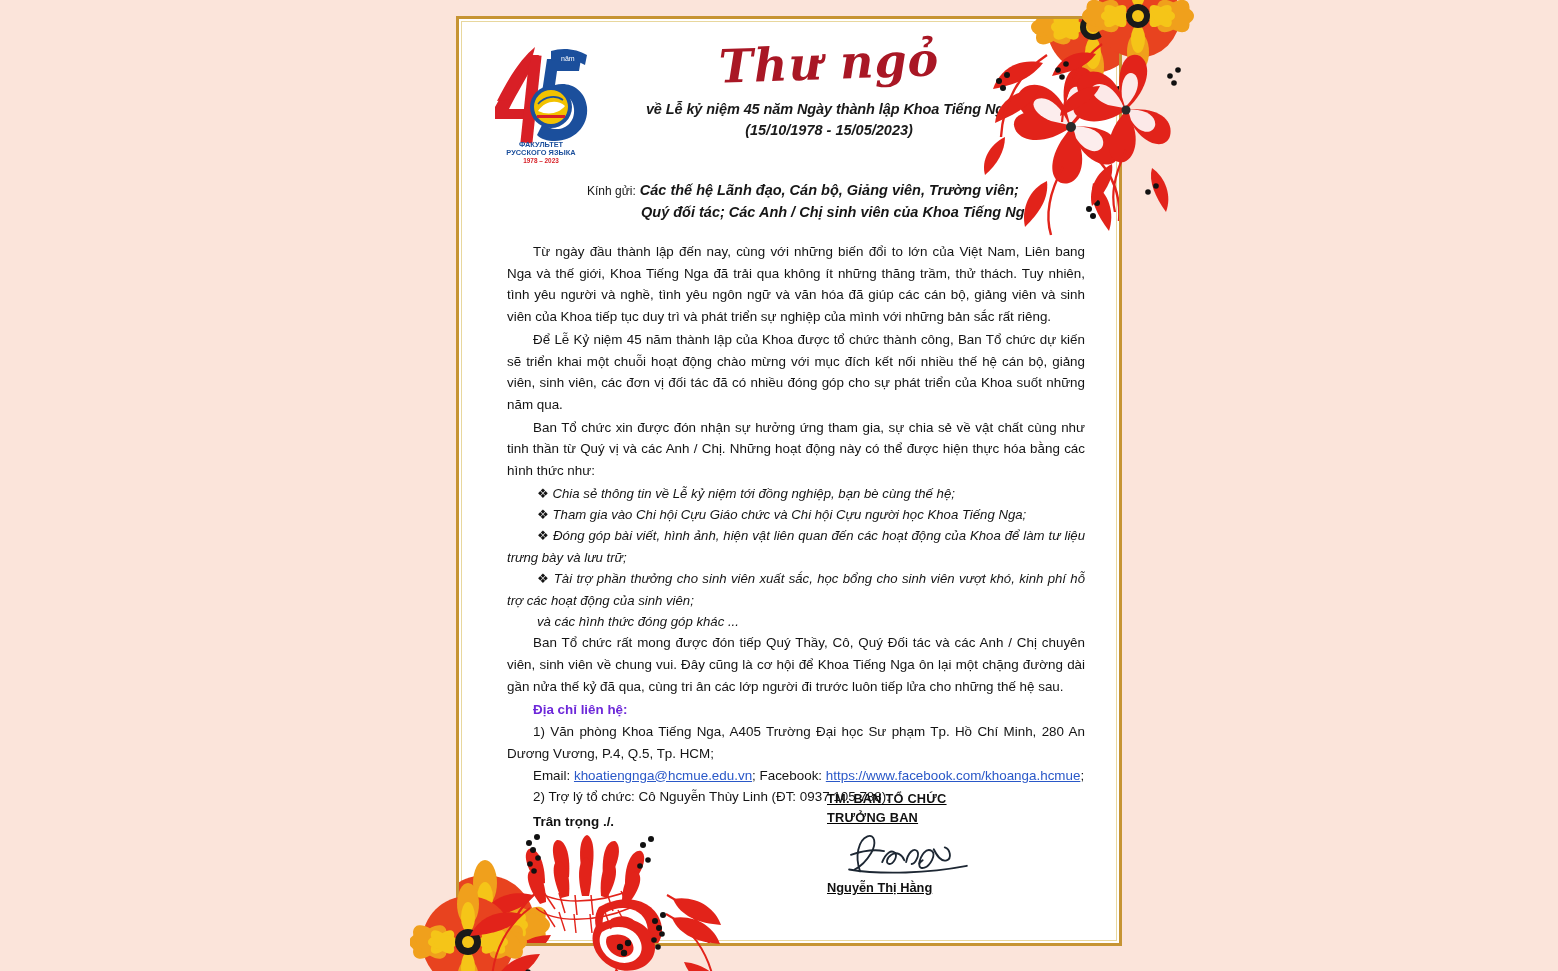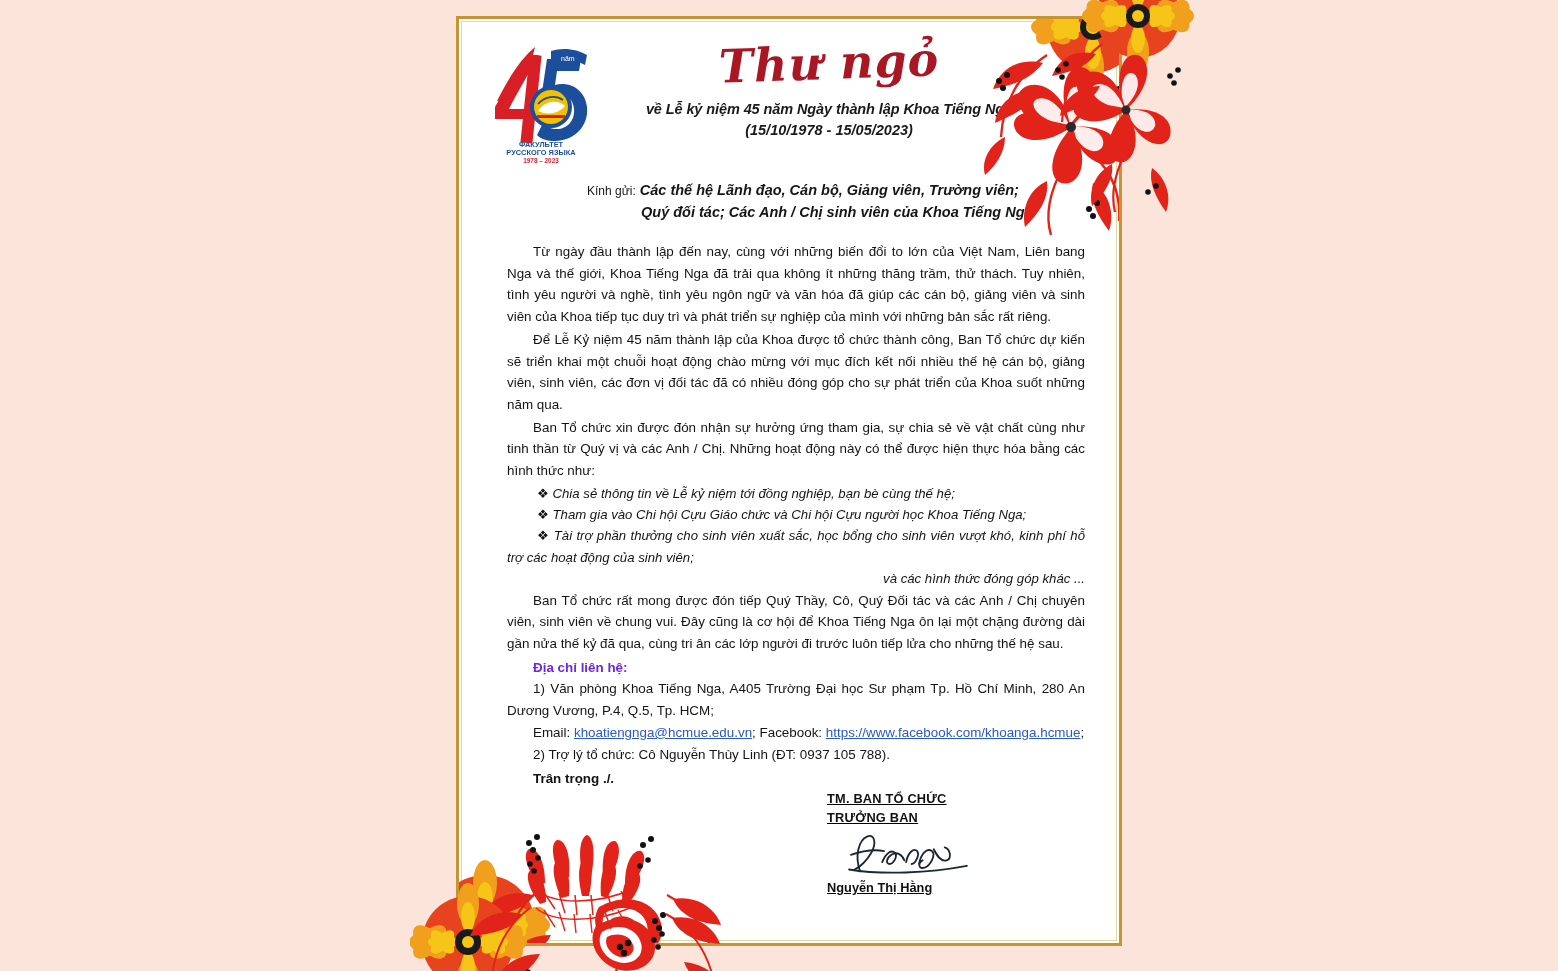--- a/index.html
+++ b/index.html
@@ -189,21 +189,20 @@
   }
   .bullet-mark { font-style: normal; }
 
   .plain-line {
     font-size: 13.2px;
     line-height: 1.62;
     color: #141414;
     font-style: italic;
     text-indent: 30px;
     margin: 0;
-    text-align: right;
   }
 
   .contact-heading {
     font-size: 13.4px;
     line-height: 1.62;
     font-weight: bold;
     color: #6d28d9;
     text-indent: 26px;
     margin: 2px 0 0 0;
   }
@@ -476,20 +475,21 @@
         <div class="salut-line salut-indent">Quý đối tác; Các Anh / Chị sinh viên của Khoa Tiếng Nga</div>
       </div>
 
       <div id="body-text">
         <p class="para">Từ ngày đầu thành lập đến nay, cùng với những biến đổi to lớn của Việt Nam, Liên bang Nga và thế giới, Khoa Tiếng Nga đã trải qua không ít những thăng trầm, thử thách. Tuy nhiên, tình yêu người và nghề, tình yêu ngôn ngữ và văn hóa đã giúp các cán bộ, giảng viên và sinh viên của Khoa tiếp tục duy trì và phát triển sự nghiệp của mình với những bản sắc rất riêng.</p>
         <p class="para">Để Lễ Kỷ niệm 45 năm thành lập của Khoa được tổ chức thành công, Ban Tổ chức dự kiến sẽ triển khai một chuỗi hoạt động chào mừng với mục đích kết nối nhiều thế hệ cán bộ, giảng viên, sinh viên, các đơn vị đối tác đã có nhiều đóng góp cho sự phát triển của Khoa suốt những năm qua.</p>
         <p class="para">Ban Tổ chức xin được đón nhận sự hưởng ứng tham gia, sự chia sẻ về vật chất cùng như tinh thần từ Quý vị và các Anh / Chị. Những hoạt động này có thể được hiện thực hóa bằng các hình thức như:</p>
 
         <p class="bullet-item"><span class="bullet-mark">❖</span> <span>Chia sẻ thông tin về Lễ kỷ niệm tới đồng nghiệp, bạn bè cùng thế hệ;</span></p>
         <p class="bullet-item"><span class="bullet-mark">❖</span> <span>Tham gia vào Chi hội Cựu Giáo chức và Chi hội Cựu người học Khoa Tiếng Nga;</span></p>
+        <p class="bullet-item"><span class="bullet-mark">❖</span> <span>Đóng góp bài viết, hình ảnh, hiện vật liên quan đến các hoạt động của Khoa để làm tư liệu trưng bày và lưu trữ;</span></p>
         <p class="bullet-item"><span class="bullet-mark">❖</span> <span>Tài trợ phần thưởng cho sinh viên xuất sắc, học bổng cho sinh viên vượt khó, kinh phí hỗ trợ các hoạt động của sinh viên;</span></p>
 
         <p class="plain-line">và các hình thức đóng góp khác ...</p>
 
         <p class="para">Ban Tổ chức rất mong được đón tiếp Quý Thầy, Cô, Quý Đối tác và các Anh / Chị chuyên viên, sinh viên về chung vui. Đây cũng là cơ hội để Khoa Tiếng Nga ôn lại một chặng đường dài gần nửa thế kỷ đã qua, cùng tri ân các lớp người đi trước luôn tiếp lửa cho những thế hệ sau.</p>
 
         <p class="contact-heading">Địa chỉ liên hệ:</p>
         <p class="contact-line">1) Văn phòng Khoa Tiếng Nga, A405 Trường Đại học Sư phạm Tp. Hồ Chí Minh, 280 An Dương Vương, P.4, Q.5, Tp. HCM;</p>
         <p class="contact-line"><span>Email:</span> <span class="link">khoatiengnga@hcmue.edu.vn</span>; <span>Facebook:</span> <span class="link">https://www.facebook.com/khoanga.hcmue</span>;</p>
         <p class="contact-line">2) Trợ lý tổ chức: Cô Nguyễn Thùy Linh (ĐT: 0937 105 788).</p>

